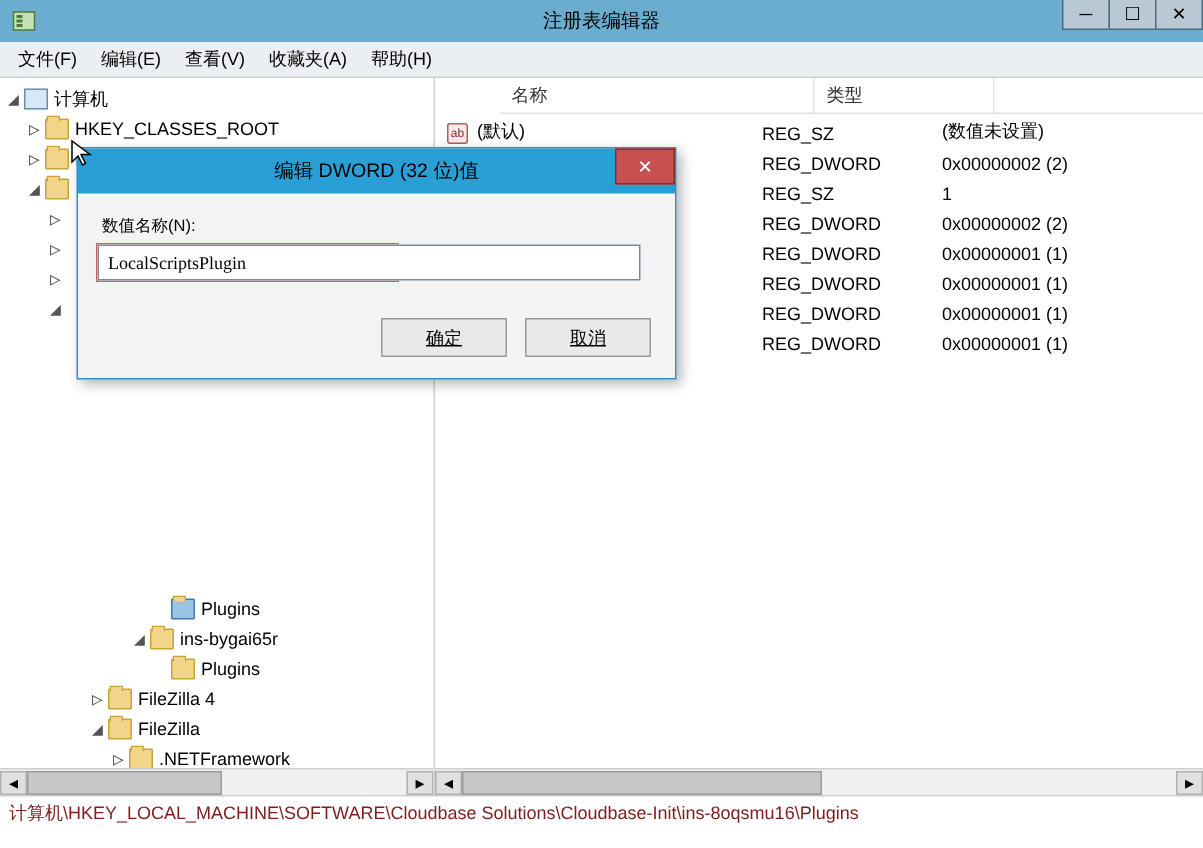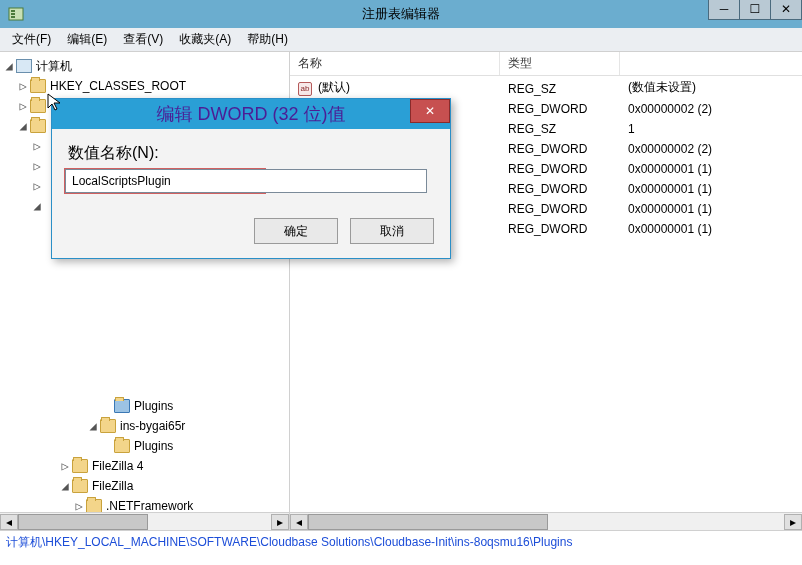--- a/index.html
+++ b/index.html
@@ -20,50 +20,50 @@
   .tree { padding: 4px 2px; font-size: 12px; line-height: 20px; }
   .tree-row { display: flex; align-items: center; white-space: nowrap; height:20px; }
   .tree-row .tw { display:inline-block; width:14px; text-align:center; color:#555; font-family: monospace; cursor:pointer;}
   .tree-row .sp { display:inline-block; }
   .folder-icon { width:16px; height:14px; background:#f3d58a; border:1px solid #c9a23c; border-radius:1px; margin-right:4px; display:inline-block; position:relative; }
   .folder-icon::before { content:""; position:absolute; top:-3px; left:0; width:7px; height:3px; background:#f3d58a; border:1px solid #c9a23c; border-bottom:none; border-radius:1px 1px 0 0; }
   .folder-icon.sel { background:#9cc3e4; border-color:#3b78b4; }
   .comp-icon { width:16px; height:14px; background:#d8e8f5; border:1px solid #6a8fad; margin-right:4px; display:inline-block; }
   
   .list-panel { flex:1; background:#fff; position:relative; overflow:hidden;}
-  .list-header { display:flex; background:#fff; border-bottom:1px solid #e0e0e0; height:24px; align-items:center; }
+  .list-header { display:flex; background:#fff; border-bottom:1px solid #e0e0e0; height:24px; align-items:center;margin-left:43px; }
   .list-header .col { padding:0 8px; border-right:1px solid #e5e5e5; height:100%; display:flex; align-items:center; color:#333;}
   .list-body { }
   .list-row { display:flex; height:20px; align-items:flex-end; }
   .list-row .cell { padding:0 8px; overflow:hidden; text-overflow:ellipsis; white-space:nowrap; }
   .val-icon { width:14px; height:14px; border:1px solid #5a8c5a; background:#e9f4e9; margin-right:6px; display:inline-block; font-size:8px; line-height:12px; text-align:center; color:#2a6a2a; border-radius:2px;}
   .val-icon.str { border-color:#b55a5a; background:#f7e9e9; color:#8a2a2a;}
   
   .hscroll { position:absolute; bottom:0; left:0; right:0; height:18px; background:#f0f0f0; border-top:1px solid #d0d0d0; display:flex; align-items:center;}
   .hscroll .arrow { width:18px; height:16px; background:#e0e0e0; border:1px solid #b0b0b0; display:flex; align-items:center; justify-content:center;}
   .hscroll .track { flex:1; height:16px; position:relative;}
   .hscroll .thumb { position:absolute; height:16px; background:#c8c8c8; border:1px solid #9a9a9a;}
   
-  .statusbar { height:24px; border-top:1px solid #d0d0d0; display:flex; align-items:center; padding:0 6px; background:#fff; font-size:12px; color:#1d4ed8;}
+  .statusbar { height:24px; border-top:1px solid #d0d0d0; display:flex; align-items:center; padding:0 6px; background:#fff; font-size:12px; color:#7f1d1d;}
   
   
   .dialog { position:absolute; left:51px; top:98px; width:400px; background:#f3f3f3; border:1px solid #2a8fc7; box-shadow:3px 3px 8px rgba(0,0,0,0.3); }
   .dialog .dlg-titlebar { background:#2a9fd6; height:30px; display:flex; align-items:center; justify-content:center; position:relative;}
-  .dialog .dlg-titlebar .dlg-title { color:#4c1d95; font-size:18px; }
+  .dialog .dlg-titlebar .dlg-title { color:#000000; font-size:13px; }
   .dialog .dlg-close { position:absolute; right:0; top:0; width:40px; height:24px; background:#c75050; color:#fff; display:flex; align-items:center; justify-content:center; font-size:13px; border:1px solid #8a2a2a;}
   .dialog .dlg-body { padding:14px 16px 14px 16px; }
-  .dialog label { display:block; margin-bottom:4px; font-size:16px;}
+  .dialog label { display:block; margin-bottom:4px; font-size:11px;}
   .dialog input[type=text] { width:100%; height:24px; padding:2px 6px; border:1px solid #7a8a99; background:#fff; font-size:12px; }
   .red-box { border:1px solid #d06060; padding:2px; width: 216px;}
-  .red-box input { border:1px solid #7a8a99 !important; }
+  .red-box input { border:1px solid #7a8a99 !important;font-family:Liberation Serif, serif; }
   .dlg-row { display:flex; gap:20px; margin-top:12px;}
   .dlg-col { }
   .radio-row { display:flex; align-items:center; gap:6px; margin-bottom:8px; font-size:12px;}
   .radio-row input { width:14px; height:14px;}
-  .dlg-buttons { display:flex; justify-content:flex-end; gap:12px; margin-top:20px; padding-top:4px;}
+  .dlg-buttons { display:flex; justify-content:flex-end; gap:12px; margin-top:20px; padding-top:4px;text-decoration:underline;}
   .dlg-buttons button { width:84px; height:26px; background:#e9e9e9; border:1px solid #9a9a9a; font-size:12px;}
   
   .cursor { position:absolute; left:46px; top:92px; pointer-events:none; z-index:100;}
 </style>
 </head>
 <body>
 
 <div class="titlebar">
   <svg class="app-icon" viewBox="0 0 16 16">
       <rect x="1" y="2" width="14" height="12" fill="#c8e0b4" stroke="#4a7a3a"></rect>

